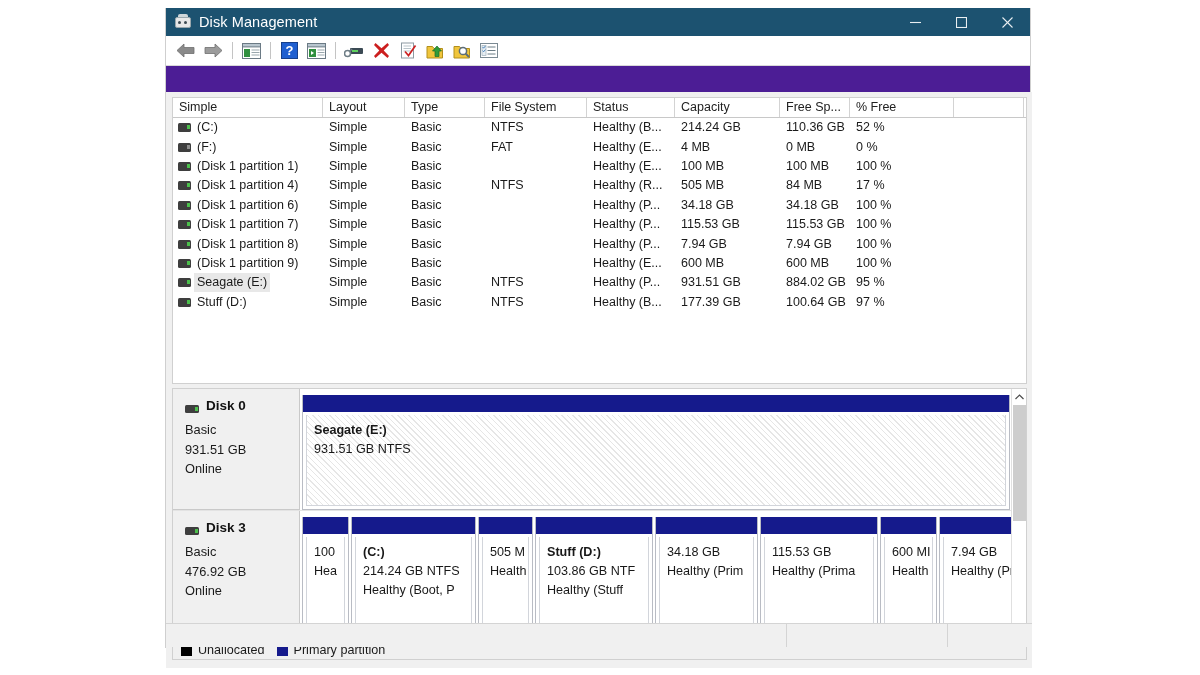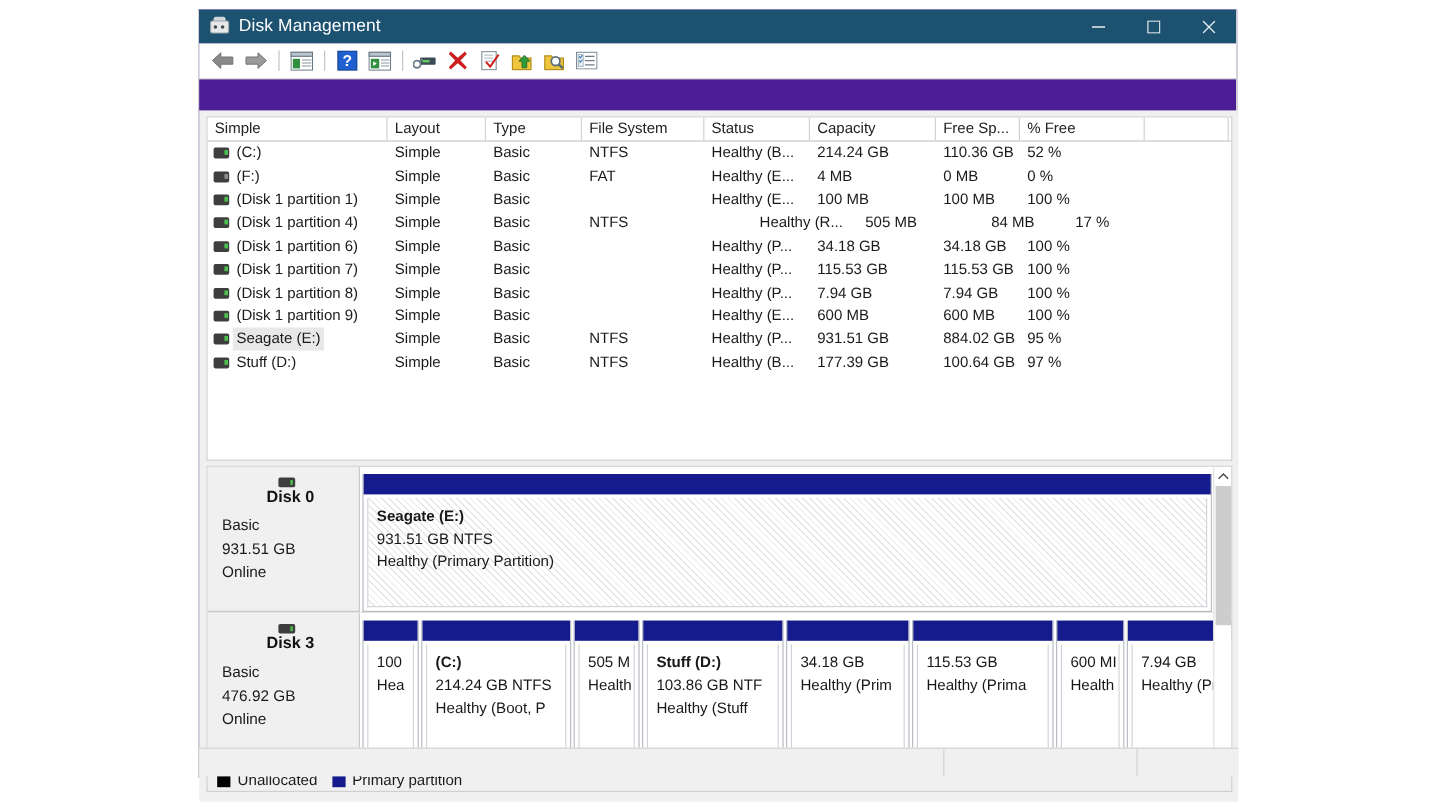--- a/index.html
+++ b/index.html
@@ -193,23 +193,22 @@
   .disk-info {
     width: 127px;
     flex: 0 0 127px;
     background: #f0f0f0;
     border-right: 1px solid #c9c9c9;
     border-bottom: 1px solid #c9c9c9;
     padding: 9px 0 0 12px;
     box-sizing: border-box;
   }
   .disk-title {
-    display: flex; align-items: center;
+    display: flex; align-items: flex-end;
     margin-bottom: 7px;
-    flex-direction: column;
   }
   .disk-icon {
     width: 14px; height: 8px;
     background: #3e3e3e;
     border-radius: 1.5px;
     margin-right: 7px;
     position: relative;
   }
   .disk-icon::after {
     content:"";
@@ -511,21 +510,21 @@
             <div class="cell" style="width: 104px;">100 %</div>
           </div>
           <div class="row">
             <div class="cell vol" style="width: 150px;">
               <span class="vol-icon"></span>
               <span class="vol-label">(Disk 1 partition 4)</span>
             </div>
             <div class="cell" style="width: 82px;">Simple</div>
             <div class="cell" style="width: 80px;">Basic</div>
             <div class="cell" style="width: 102px;">NTFS</div>
-            <div class="cell" style="width: 88px; margin-left: 40px;">Healthy (R...</div>
+            <div class="cell" style="width: 88px;">Healthy (R...</div>
             <div class="cell" style="width: 105px;">505 MB</div>
             <div class="cell" style="width: 70px;">84 MB</div>
             <div class="cell" style="width: 104px;">17 %</div>
           </div>
           <div class="row">
             <div class="cell vol" style="width: 150px;">
               <span class="vol-icon"></span>
               <span class="vol-label">(Disk 1 partition 6)</span>
             </div>
             <div class="cell" style="width: 82px;">Simple</div>
@@ -615,21 +614,20 @@
               <div class="disk-meta">Basic</div>
               <div class="disk-meta">931.51 GB</div>
               <div class="disk-meta">Online</div>
             </div>
             <div class="disk-bar-area">
               <div class="part selected" style="width: 708px; flex: 0 0 708px;">
                 <div class="cap"></div>
                 <div class="ptxt">
                   <div class="t1">Seagate  (E:)</div>
                   <div>931.51 GB NTFS</div>
-                  <div>Healthy (Primary Partition)</div>
                 </div>
               </div>
             </div>
           </div>
           <div class="disk-row">
             <div class="disk-info">
               <div class="disk-title">
                 <span class="disk-icon"></span>
                 <span class="disk-name">Disk 3</span>
               </div>

